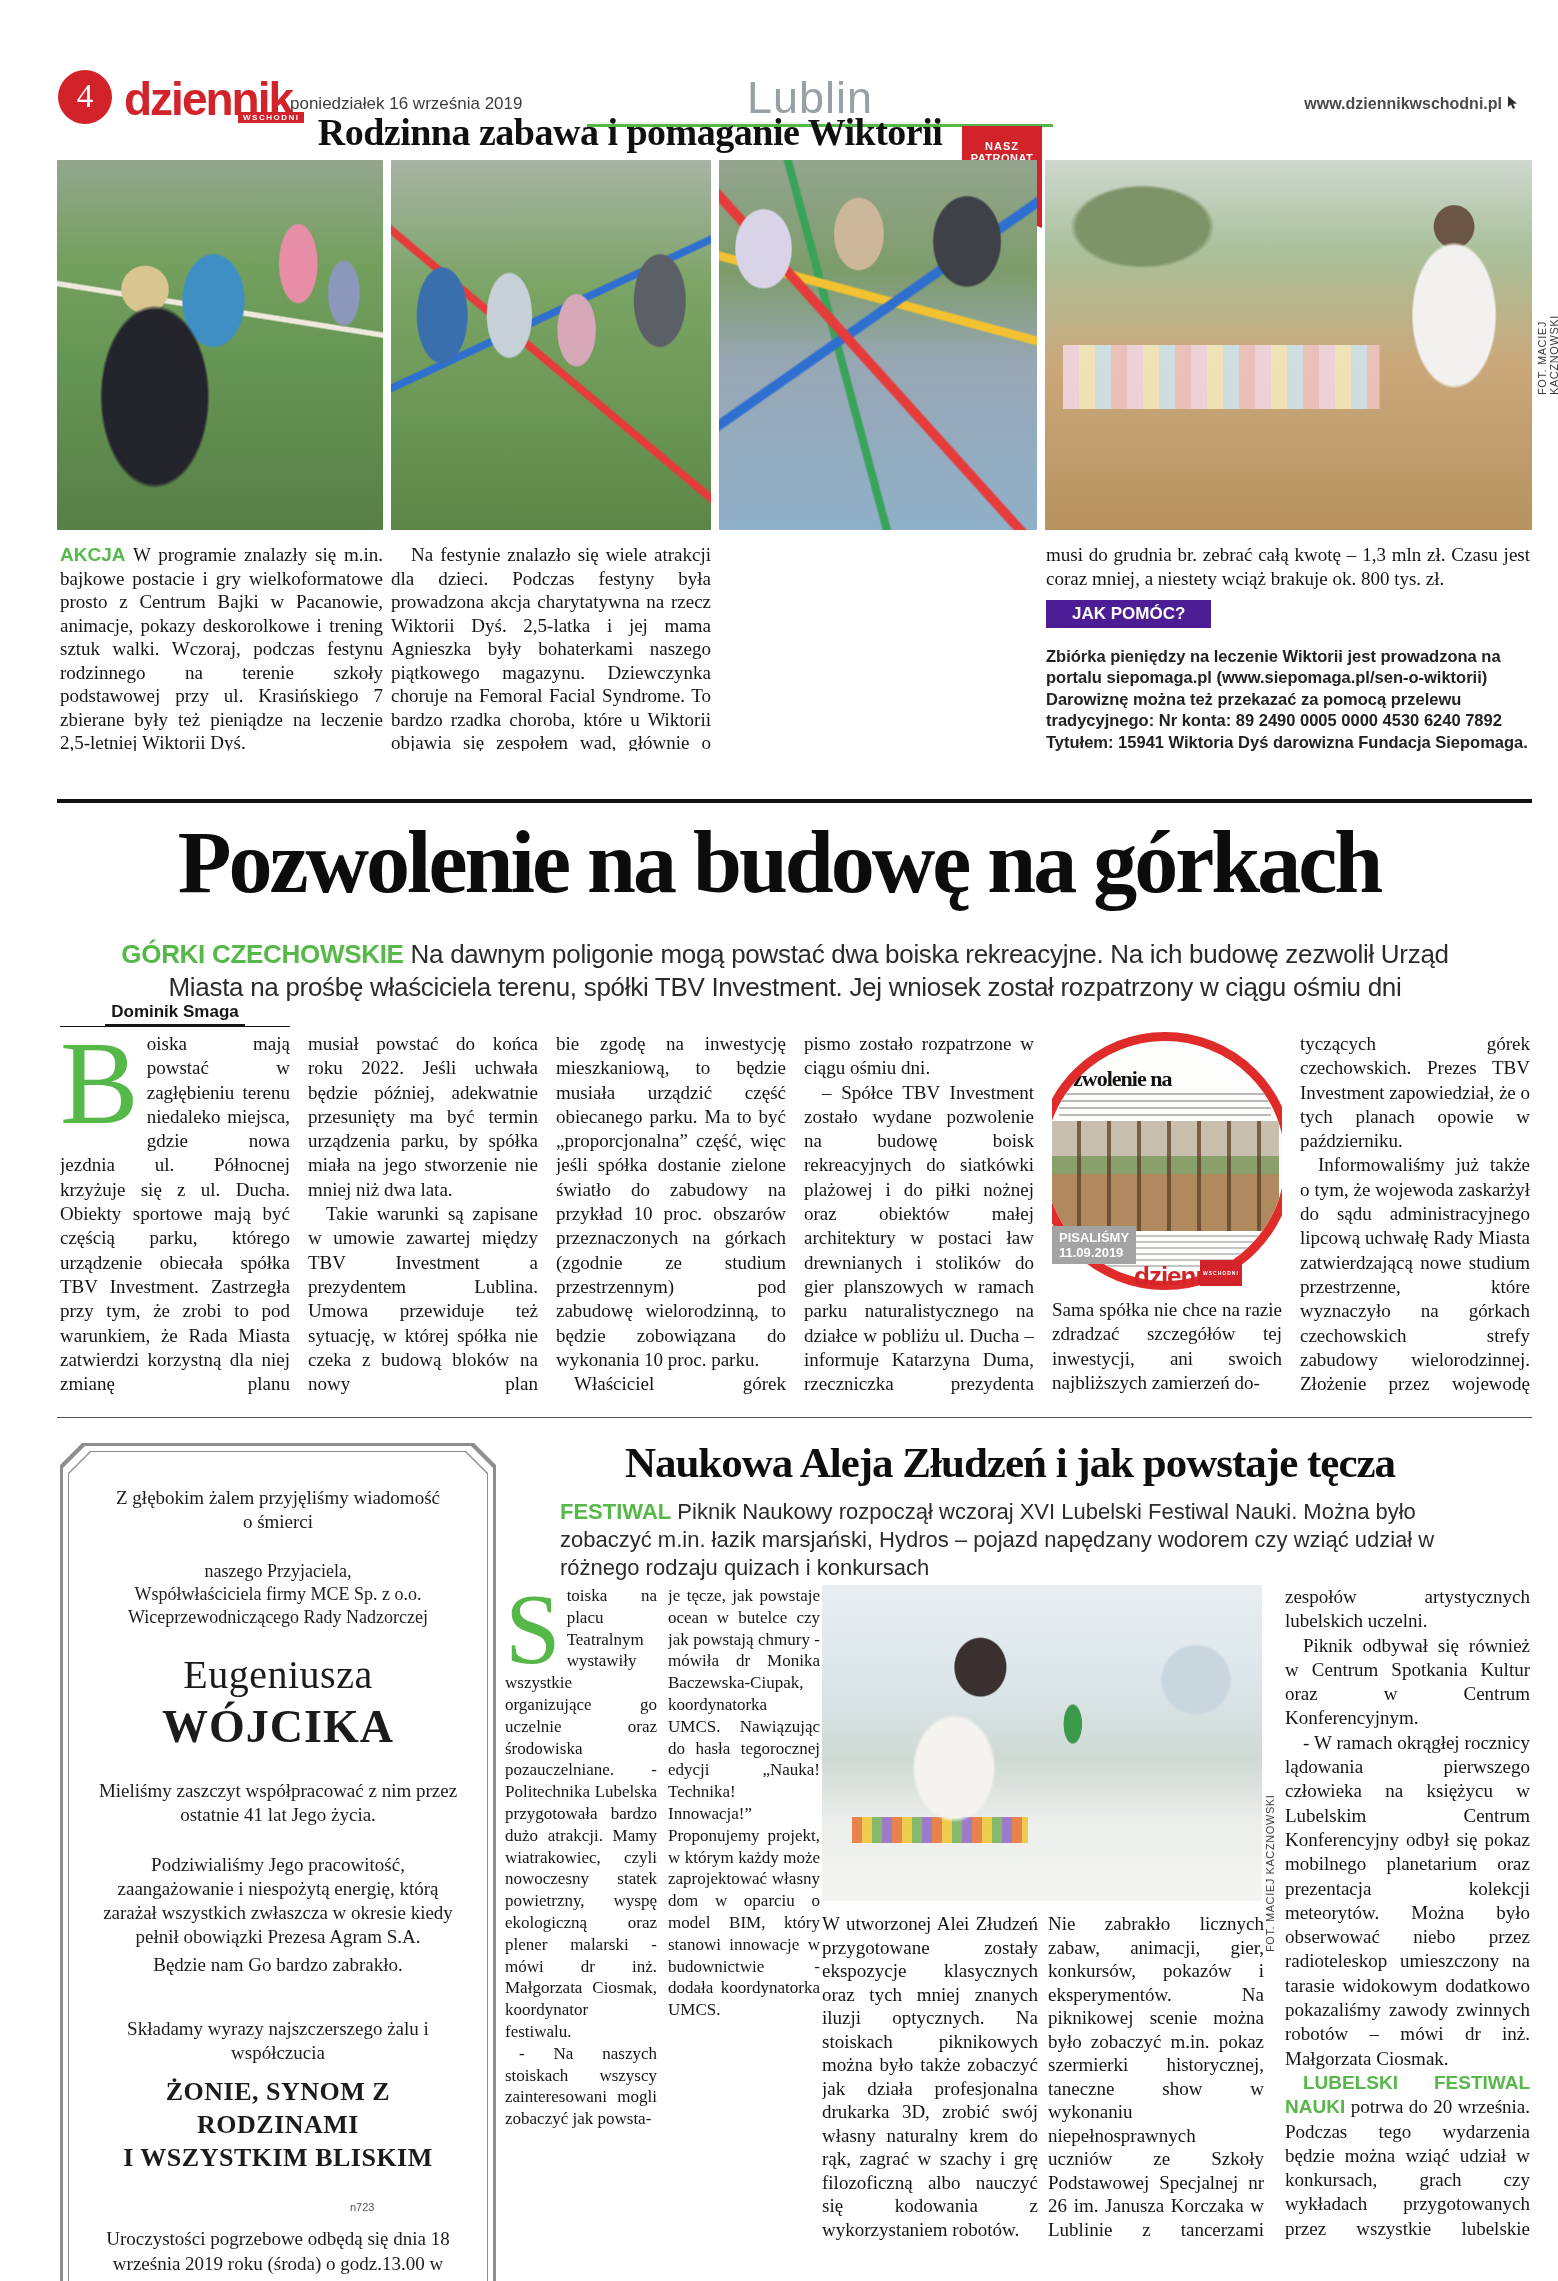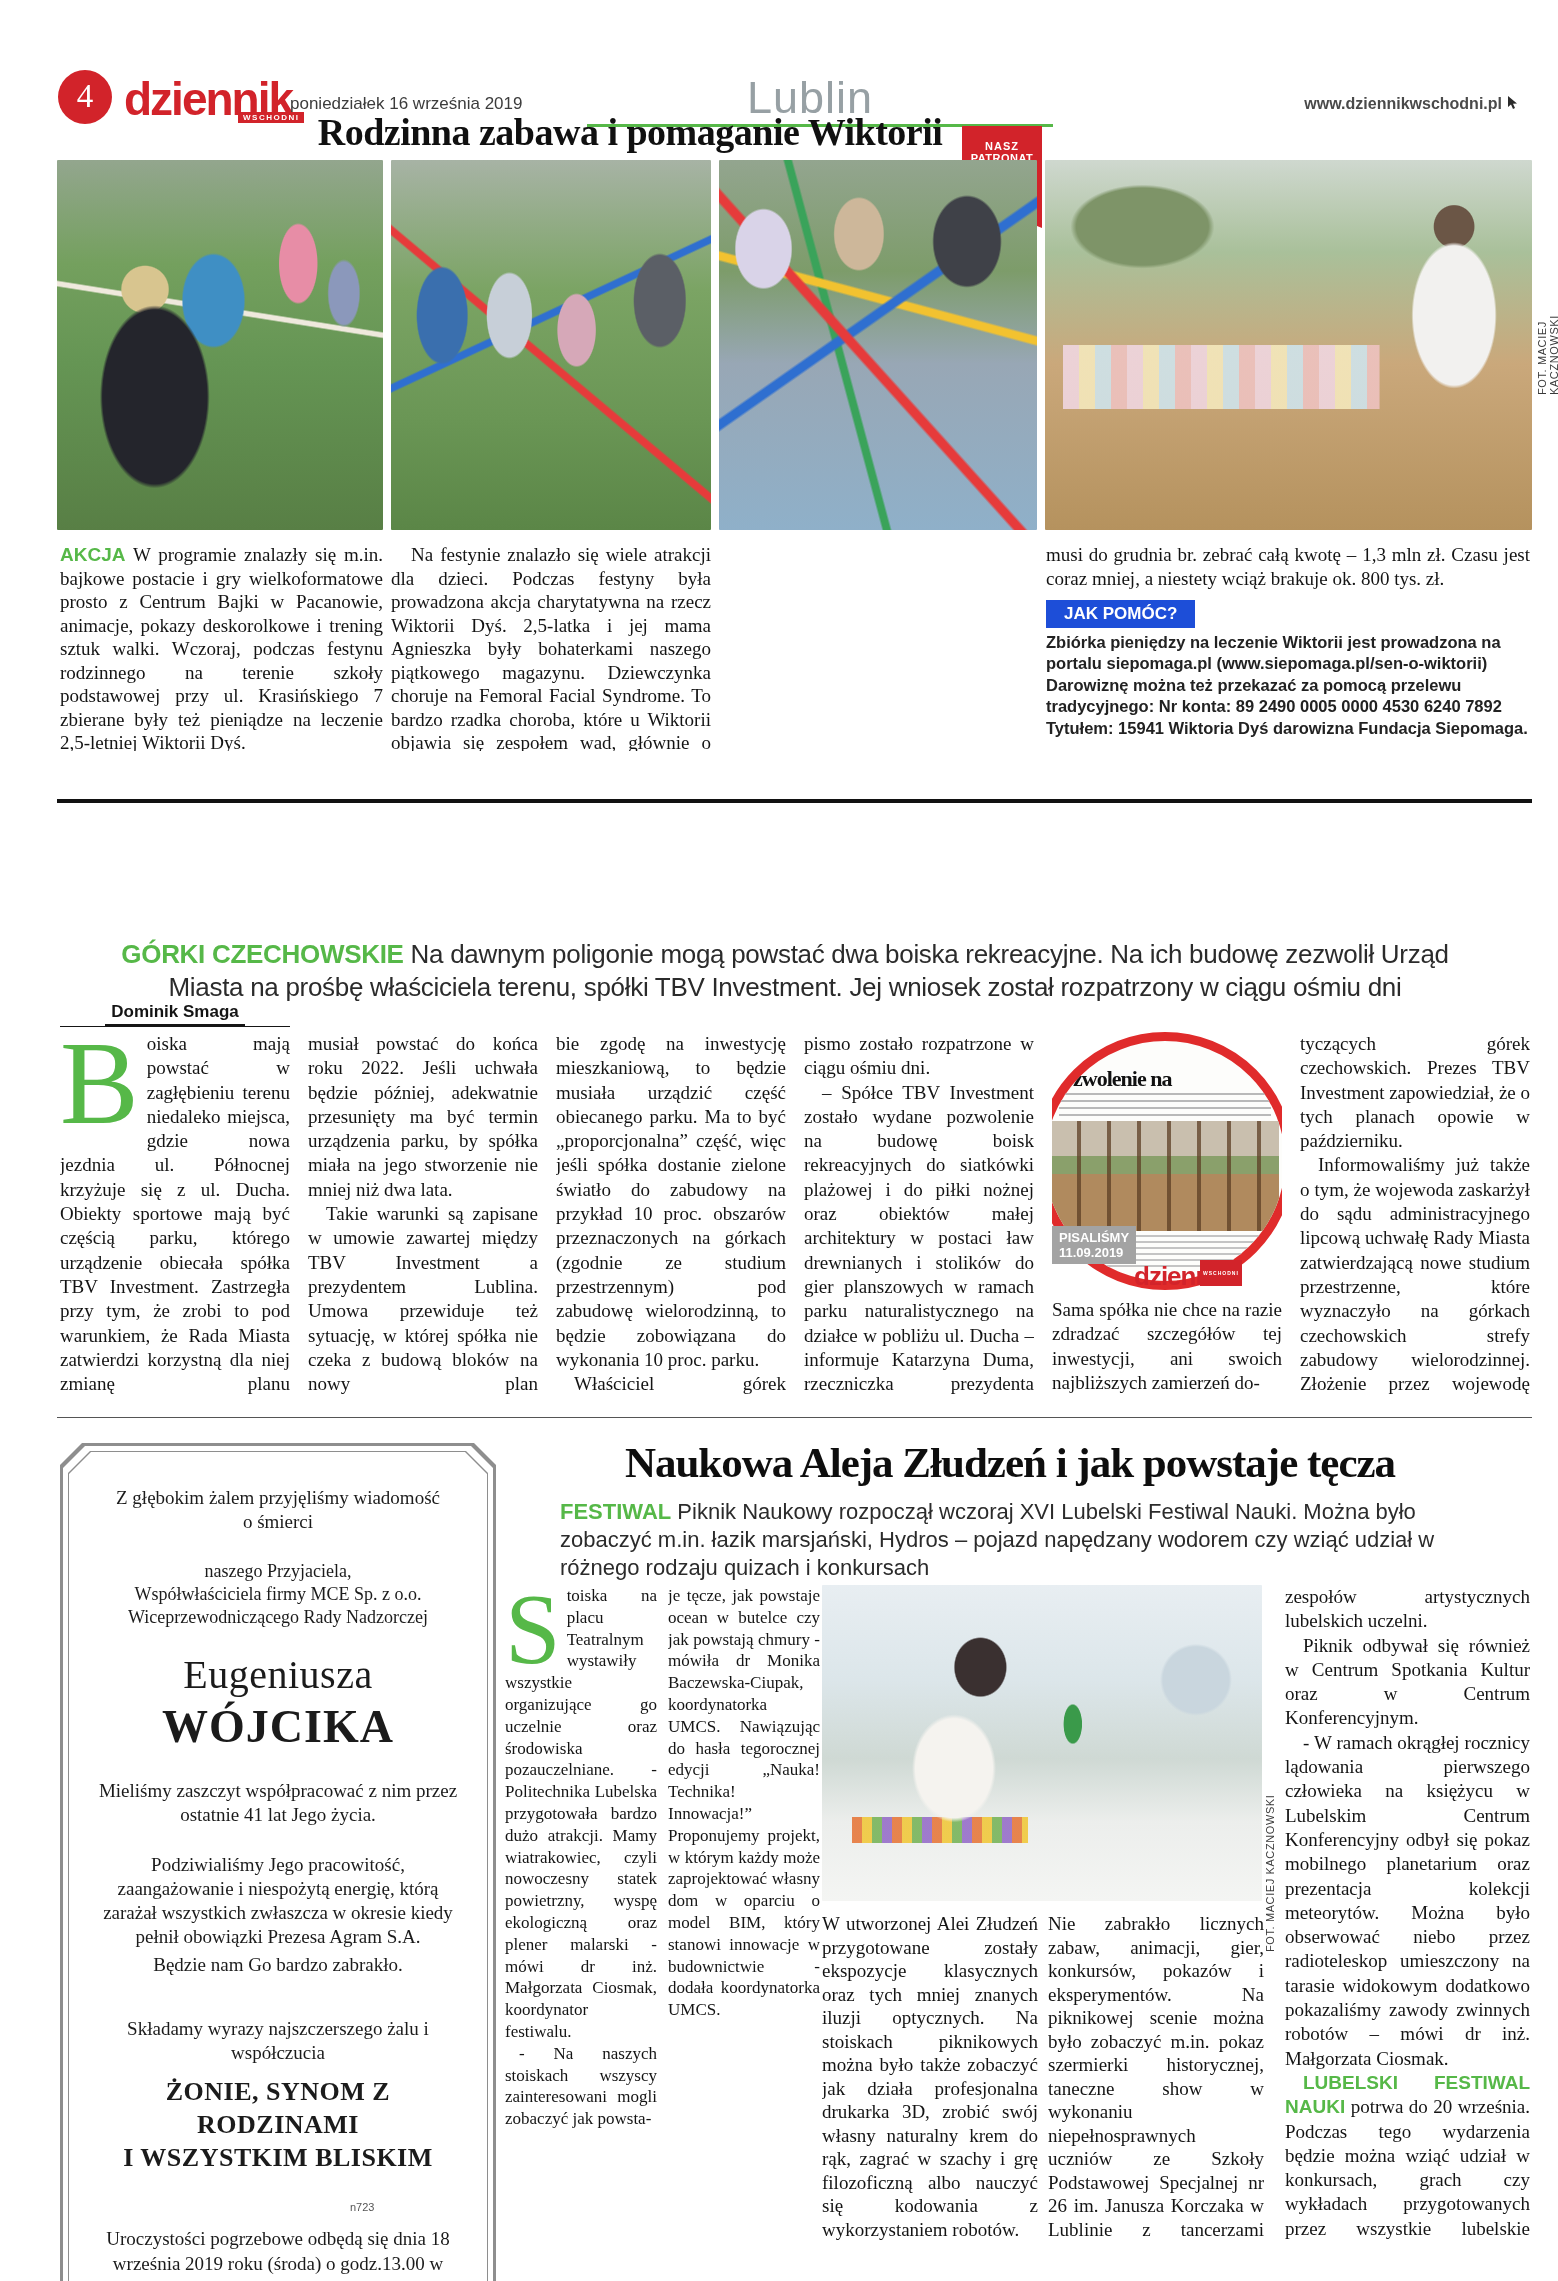--- a/index.html
+++ b/index.html
@@ -35,22 +35,22 @@
 
   .photo{position:absolute;top:160px;height:370px;background-color:#7ba464;}
   .sci-photo,.photo{border-radius:1px;}
   .vcredit{position:absolute;writing-mode:vertical-rl;transform:rotate(180deg);
            font-family:"Liberation Sans",sans-serif;font-size:11px;color:#3a3a3a;letter-spacing:0.6px;}
 
   .topcol{position:absolute;top:543px;height:208px;overflow:hidden;font-size:19px;line-height:23.5px;}
   .topcol p{margin:0;}
   .topcol p.indent{text-indent:20px;}
   .tag-green{color:#56b848;font-weight:bold;font-family:"Liberation Sans",sans-serif;}
-  .help-label{display:inline-block;background:#1d4ed8;color:#fff;font-family:"Liberation Sans",sans-serif;
-              font-weight:bold;font-size:17px;padding:2px 18px;margin:10px 0 4px 0;}
+  .help-label{display:inline-block;background:#4c1d95;color:#fff;font-family:"Liberation Sans",sans-serif;
+              font-weight:bold;font-size:17px;padding:2px 26px;margin:10px 0 18px 0;}
   .help-text{font-family:"Liberation Sans",sans-serif;font-weight:bold;font-size:16.5px;
              line-height:21.5px;color:#222;text-align:left;}
 
   
   .rule-main{left:57px;top:799px;width:1475px;height:4px;background:#121212;}
   .h1-main{left:30px;top:812px;width:1498px;text-align:center;font-size:88px;font-weight:bold;
            letter-spacing:-3px;color:#0c0c0c;}
   .lead-main{left:110px;top:938px;width:1350px;text-align:center;font-family:"Liberation Sans",sans-serif;
              font-size:26px;line-height:33px;color:#2b2b2b;letter-spacing:-0.3px;}
   .byline{left:60px;top:1002px;width:230px;text-align:center;border-bottom:1px solid #151515;
@@ -196,20 +196,21 @@
 
   <div class="topcol" style="left:1046px;width:484px;">
     <p class="just">musi do grudnia br. zebrać całą kwotę – 1,3 mln zł. Czasu jest coraz mniej, a niestety wciąż brakuje ok. 800 tys. zł.</p>
     <div><span class="help-label">JAK POMÓC?</span></div>
     <div class="help-text">Zbiórka pieniędzy na leczenie Wiktorii jest prowadzona na portalu siepomaga.pl (www.siepomaga.pl/sen-o-wiktorii)</div>
     <div class="help-text">Darowiznę można też przekazać za pomocą przelewu tradycyjnego: Nr konta: 89 2490 0005 0000 4530 6240 7892</div>
     <div class="help-text">Tytułem: 15941 Wiktoria Dyś darowizna Fundacja Siepomaga.</div>
   </div>
 
   <div class="abs rule-main"></div>
+  <div class="abs h1-main">Pozwolenie na budowę na górkach</div>
   <div class="abs lead-main">
     <span class="tag-green" style="font-size:26px;">GÓRKI CZECHOWSKIE</span>
     <span>Na dawnym poligonie mogą powstać dwa boiska rekreacyjne. Na ich budowę zezwolił Urząd Miasta na prośbę właściciela terenu, spółki TBV Investment. Jej wniosek został rozpatrzony w ciągu ośmiu dni</span>
   </div>
   <div class="abs byline"><span>Dominik Smaga</span></div>
 
   <div class="mcol" style="left:60px;">
     <p><span class="dropcap">B</span><span>oiska mają powstać w zagłębieniu terenu niedaleko miejsca, gdzie nowa jezdnia ul. Północnej krzyżuje się z ul. Ducha. Obiekty sportowe mają być częścią parku, którego urządzenie obiecała spółka TBV Investment. Zastrzegła przy tym, że zrobi to pod warunkiem, że Rada Miasta zatwierdzi korzystną dla niej zmianę planu zagospodarowania terenu. Jeśli taka uchwała zapadnie przed końcem roku 2020, to park będzie</span></p>
   </div>
   <div class="mcol" style="left:308px;">

